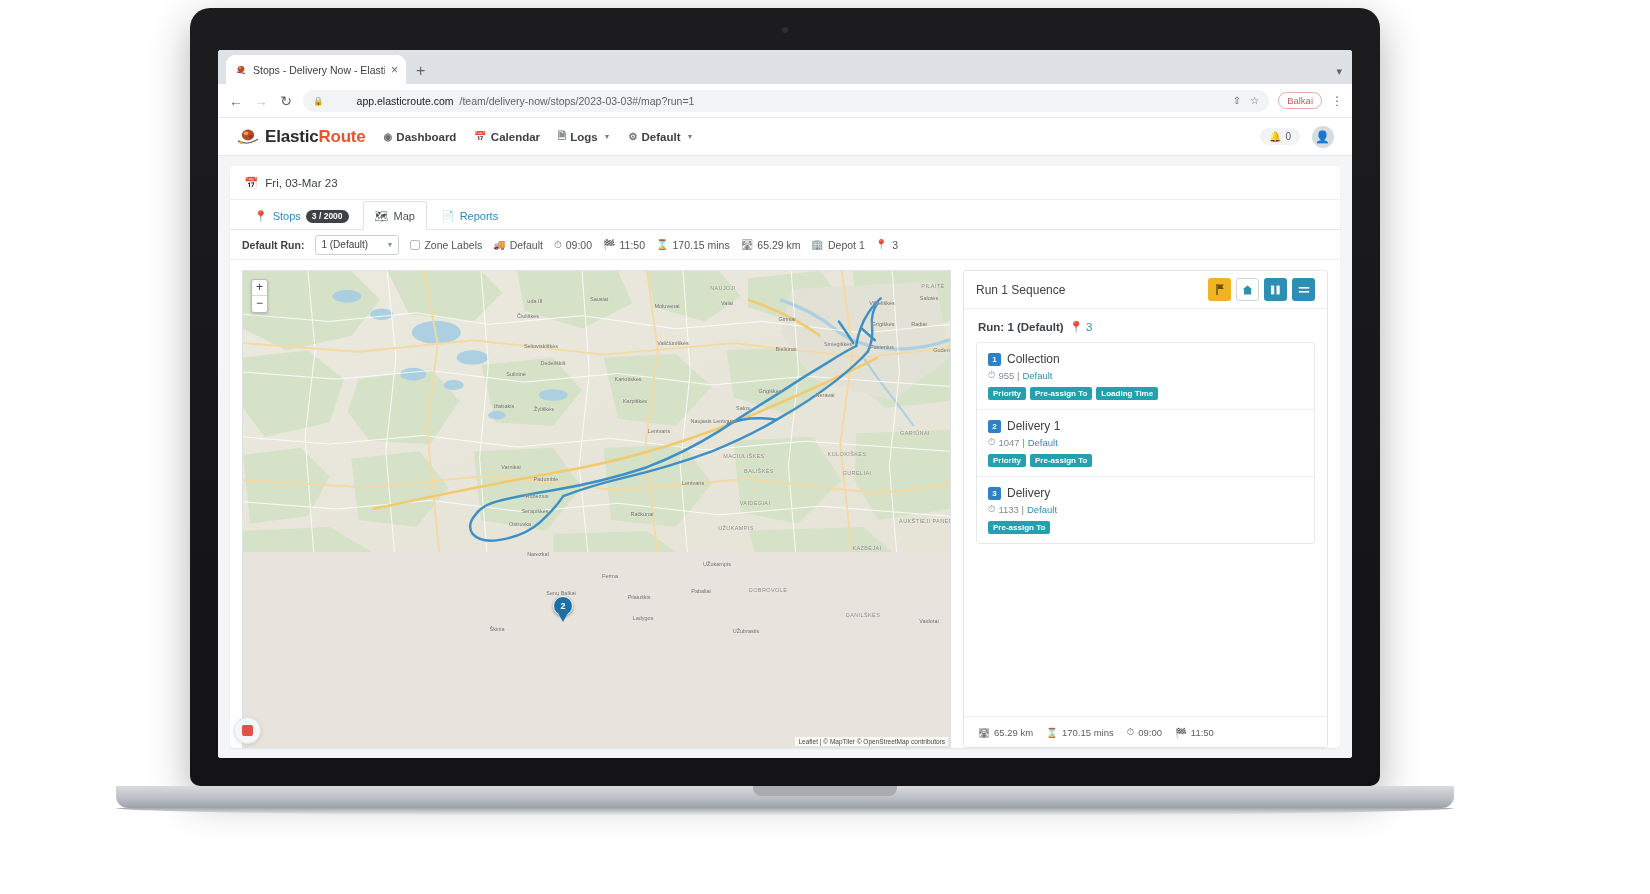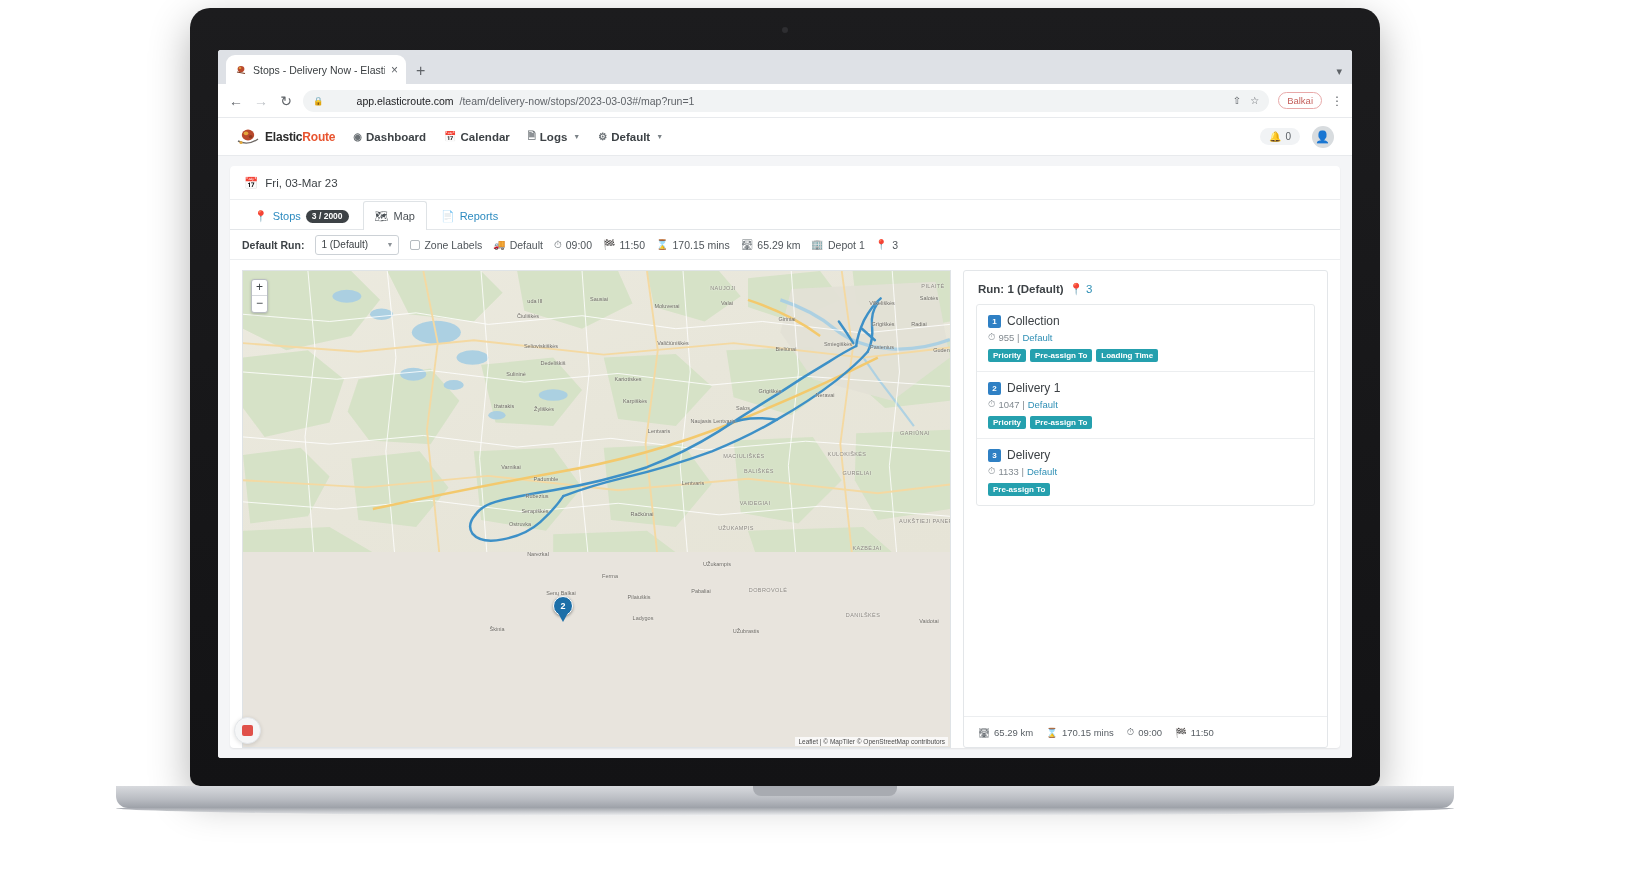--- a/index.html
+++ b/index.html
@@ -117,21 +117,21 @@
   
   .app { flex:1 1 auto; background:#f4f5f7; display:flex; flex-direction:column; overflow:hidden; position:relative; }
 
   .appnav {
     height: 38px; background:#fff;
     border-bottom:1px solid #e8eaed;
     display:flex; align-items:center; gap:18px;
     padding: 0 18px;
   }
   .brand { display:flex; align-items:center; gap:5px; }
-  .brand-name { font-size:12px; font-weight:bold; letter-spacing:-.2px; }
+  .brand-name { font-size:17px; font-weight:bold; letter-spacing:-.2px; }
   .brand-elastic { color:#2b2b2b; }
   .brand-route { color:#e8542f; }
   .navlink { display:flex; align-items:center; gap:4px; font-size:11.5px; color:#3d4246; font-weight:bold; }
   .navlink .caret { font-size:7px; color:#7b8287; margin-left:2px; }
   .nav-ico-sm { font-size:10px; color:#6b7175; }
   .appnav-right { margin-left:auto; display:flex; align-items:center; gap:12px; }
   .bell-pill {
     background:#f1f3f5; border-radius:11px; padding:3px 9px;
     font-size:10px; color:#5a6066; display:flex; gap:4px; align-items:center;
   }
@@ -639,20 +639,48 @@
                   </div>
 
                   <div class="attrib">
                     <span>Leaflet</span><span> | © </span><span>MapTiler</span>
                     <span>© OpenStreetMap contributors</span>
                   </div>
                 </div>
 
                 <div class="side">
 
+                  <div class="side-head">
+                    <span class="side-title">Run 1 Sequence</span>
+                    <div class="side-btns">
+                      <div class="sbtn yellow">
+                        <svg width="10" height="11" viewBox="0 0 10 11">
+                            <path d="M2 0 v11" stroke="#6d4c05" stroke-width="1.4"></path>
+                            <path d="M2.8 0.6 h6 l-1.6 2.2 1.6 2.2 h-6 z" fill="#6d4c05"></path>
+                          </svg>
+                      </div>
+                      <div class="sbtn ghost">
+                        <svg width="11" height="10" viewBox="0 0 11 10">
+                            <path d="M0.6 4.6 L5.5 0.6 L10.4 4.6 L9 4.6 L9 9.4 L2 9.4 L2 4.6 Z" fill="#2e8fae"></path>
+                          </svg>
+                      </div>
+                      <div class="sbtn blue">
+                        <svg width="11" height="10" viewBox="0 0 11 10">
+                            <rect x="1" y="0.6" width="3.2" height="8.8" fill="#fff"></rect>
+                            <rect x="6.5" y="0.6" width="3.2" height="8.8" fill="#fff"></rect>
+                          </svg>
+                      </div>
+                      <div class="sbtn blue">
+                        <svg width="12" height="10" viewBox="0 0 12 10">
+                            <rect x="0.8" y="2" width="10.4" height="1.6" fill="#fff"></rect>
+                            <rect x="0.8" y="6" width="10.4" height="1.6" fill="#fff"></rect>
+                          </svg>
+                      </div>
+                    </div>
+                  </div>
 
                   <div class="side-sub">
                     <span>Run: 1 (Default)</span>
                     <span class="cnt">
                       <span>📍</span>
                       <span>3</span>
                     </span>
                   </div>
 
                   <div class="stoplist">

